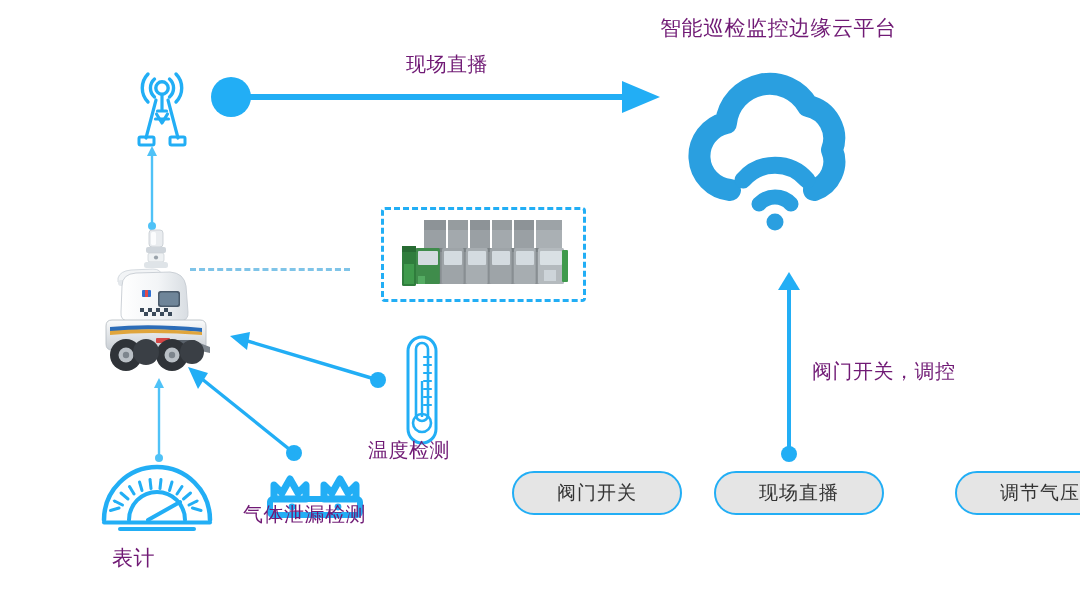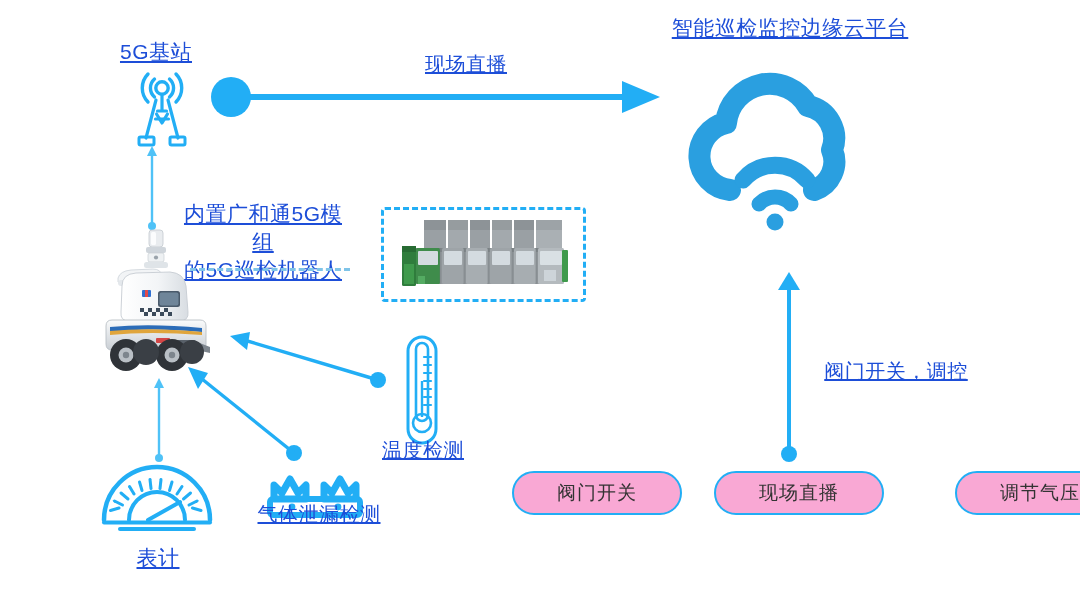--- a/index.html
+++ b/index.html
@@ -13,41 +13,40 @@
   }
   #stage {
     position: relative;
     width: 1080px;
     height: 608px;
     background: #ffffff;
     overflow: hidden;
   }
   .abs { position: absolute; }
   .label {
-    color: #1d4ed8;
+    color: #701a75;
     font-size: 20px;
     line-height: 28px;
     white-space: nowrap;
-    text-align: center;
+    text-align: left;
     letter-spacing: 0.5px;
-    text-decoration: underline;
   }
   .label.big { font-size: 21px; }
   .label.two-line { white-space: normal; }
 
   
   .pill {
     box-sizing: border-box;
     border: 2px solid #22AEF5;
     border-radius: 26px;
     height: 44px;
     display: flex;
     align-items: center;
     justify-content: center;
-    background: #f9a8d4;
+    background: #e5e5e5;
     color: #333333;
     font-size: 19px;
     letter-spacing: 1px;
   }
 
   
   .dashed-box {
     box-sizing: border-box;
     border: 3px dashed #22AEF5;
     border-radius: 4px;
@@ -62,21 +61,20 @@
   svg { display: block; overflow: visible; }
 
   
   .robot-wrap { width: 120px; height: 150px; }
 </style>
 </head>
 <body>
 
 <div id="stage">
 
-  <div class="abs label big" style="left:108px; top:38px; width:96px;">5G基站</div>
 
   <div class="abs" style="left:126px; top:66px; width:72px; height:84px;">
     <svg width="72" height="84" viewBox="0 0 72 84">
       <g fill="none" stroke="#22AEF5" stroke-width="3.4" stroke-linecap="round">
 
         <path d="M22 8 A 20 20 0 0 0 22 36"></path>
         <path d="M28.5 13 A 12 12 0 0 0 28.5 31"></path>
 
         <path d="M50 8 A 20 20 0 0 1 50 36"></path>
         <path d="M43.5 13 A 12 12 0 0 1 43.5 31"></path>
@@ -125,24 +123,20 @@
   <div class="abs" style="left:775px; top:272px; width:28px; height:190px;">
     <svg width="28" height="190" viewBox="0 0 28 190">
       <line x1="14" y1="182" x2="14" y2="12" stroke="#22AEF5" stroke-width="4"></line>
       <polygon points="14,0 25,18 3,18" fill="#22AEF5"></polygon>
       <circle cx="14" cy="182" r="8" fill="#22AEF5"></circle>
     </svg>
   </div>
 
   <div class="abs label" style="left:812px; top:357px; width:168px;">阀门开关，调控</div>
 
-  <div class="abs label big two-line" style="left:178px; top:200px; width:170px;">
-    <span>内置广和通5G模组</span><br>
-    <span>的5G巡检机器人</span>
-  </div>
 
   <div class="abs dash-rule" style="left:190px; top:268px; width:160px;"></div>
 
   <div class="abs" style="left:144px; top:146px; width:16px; height:86px;">
     <svg width="16" height="86" viewBox="0 0 16 86">
       <line x1="8" y1="80" x2="8" y2="8" stroke="#4FC2F7" stroke-width="2.4"></line>
       <polygon points="8,0 13,10 3,10" fill="#4FC2F7"></polygon>
       <circle cx="8" cy="80" r="4" fill="#4FC2F7"></circle>
     </svg>
   </div>

